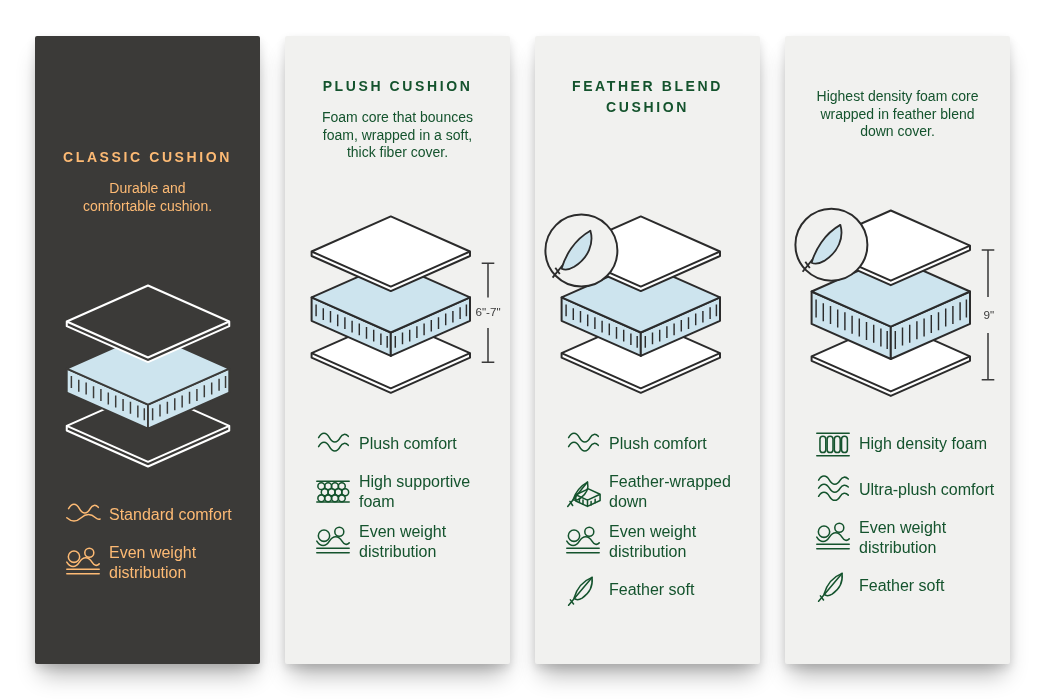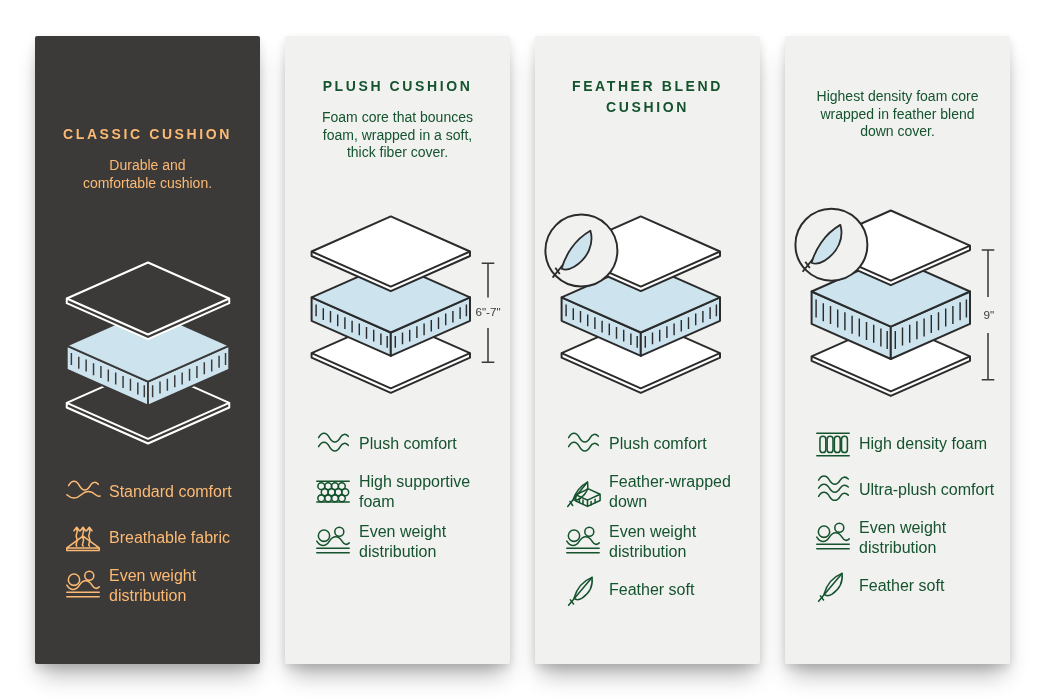--- a/index.html
+++ b/index.html
@@ -68,31 +68,20 @@
           <svg viewBox="0 0 44 40">
               <path d="M6,13 c3.5,-6.5 8.5,-6.5 12,0 c3.5,6.5 8.5,6.5 12,0 c2.5,-4.5 6,-4.8 9,-1.5"></path>
               <path d="M4,23 c5,4.5 11,4.5 16,0 c5,-4.5 11,-4.5 16,0 c1.8,1.6 3.4,2 5,1.4"></path>
             </svg>
         </span>
         <span class="flabel">Standard comfort</span>
       </li>
       <li class="feature">
         <span class="ficon">
           <svg viewBox="0 0 44 40">
-              <path d="M4,31 L22,18 L40,31 M4,31 L4,34 L40,34 L40,31 M4,31 L40,31"></path>
-              <path d="M15,29 c-2.5,-3 2.5,-5 0,-9 c-2.5,-4 2.5,-6 0,-10 M12,12 L15,8 L18,12"></path>
-              <path d="M22,29 c-2.5,-3 2.5,-5 0,-9 c-2.5,-4 2.5,-6 0,-10 M19,12 L22,8 L25,12"></path>
-              <path d="M29,29 c-2.5,-3 2.5,-5 0,-9 c-2.5,-4 2.5,-6 0,-10 M26,12 L29,8 L32,12"></path>
-            </svg>
-        </span>
-        <span class="flabel">Breathable fabric</span>
-      </li>
-      <li class="feature">
-        <span class="ficon">
-          <svg viewBox="0 0 44 40">
               <circle cx="12" cy="13" r="6.3"></circle>
               <circle cx="29" cy="8.6" r="5"></circle>
               <path d="M4,19 c4,6.5 10,6.5 14,0 c4,-6.5 10,-6.5 14,0 c2.6,4.2 5.4,4.6 8,2"></path>
               <path d="M4,27 H40 M4,32 H40"></path>
             </svg>
         </span>
         <span class="flabel">Even weight distribution</span>
       </li>
     </ul>
   </section>

